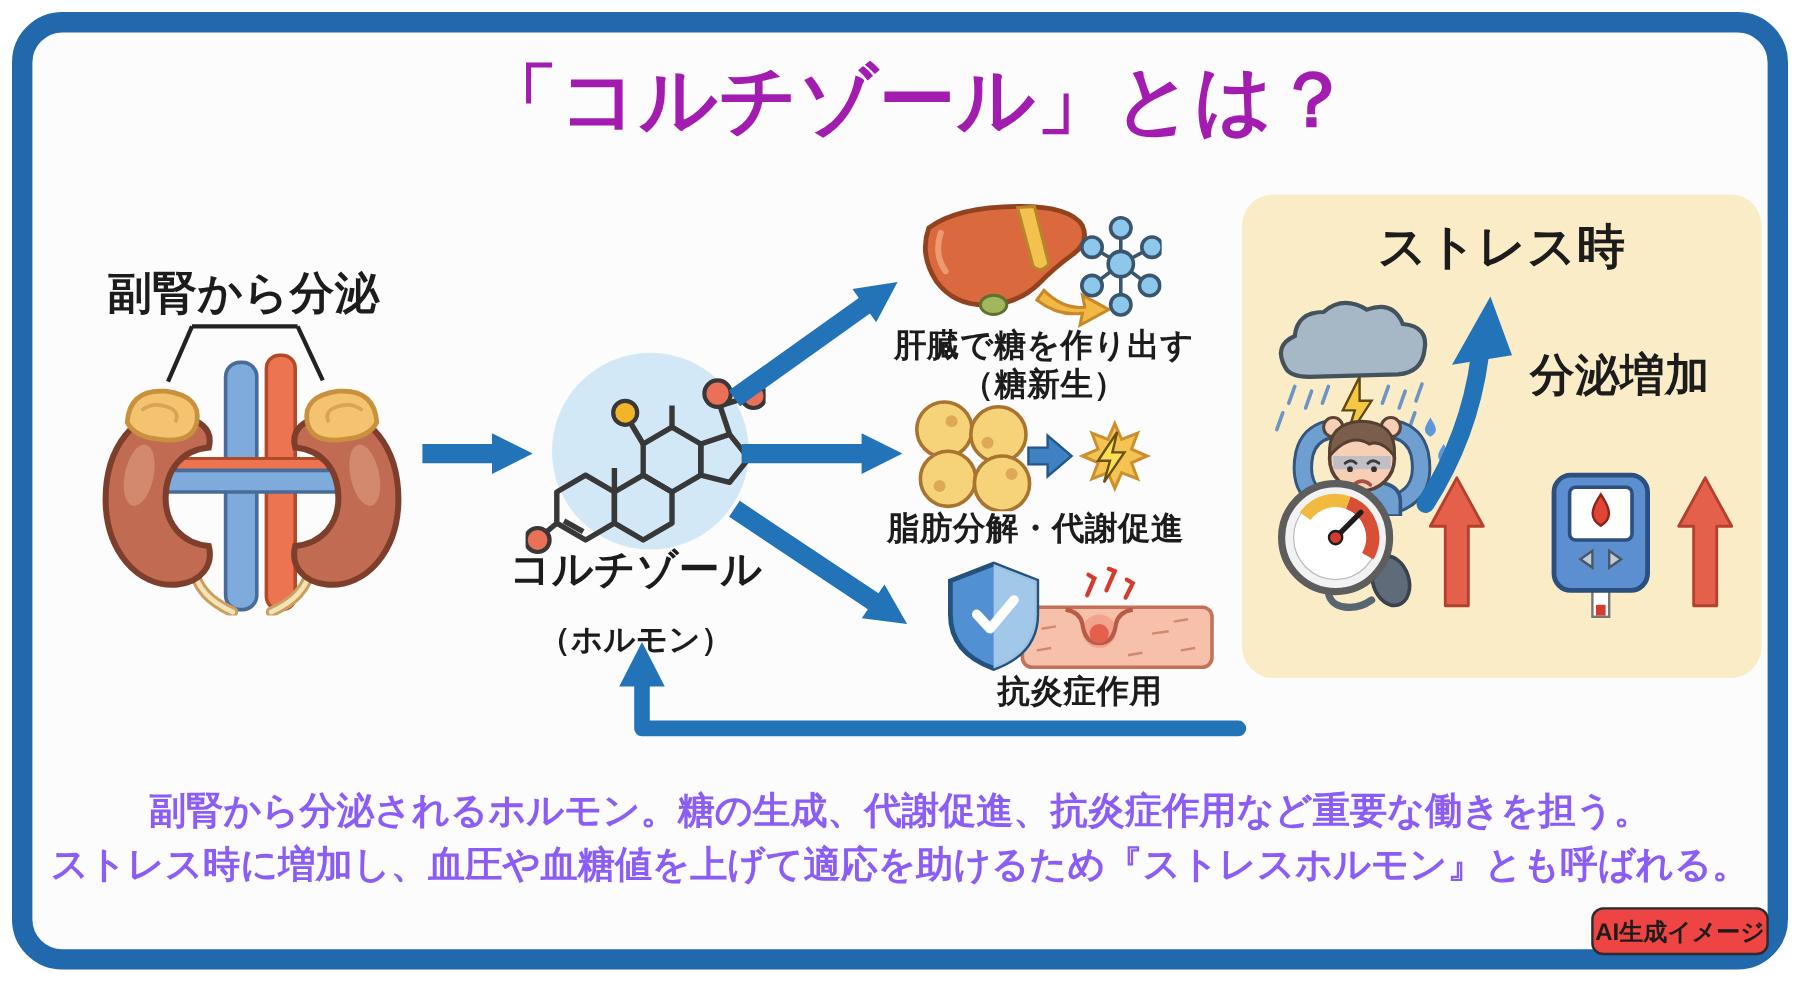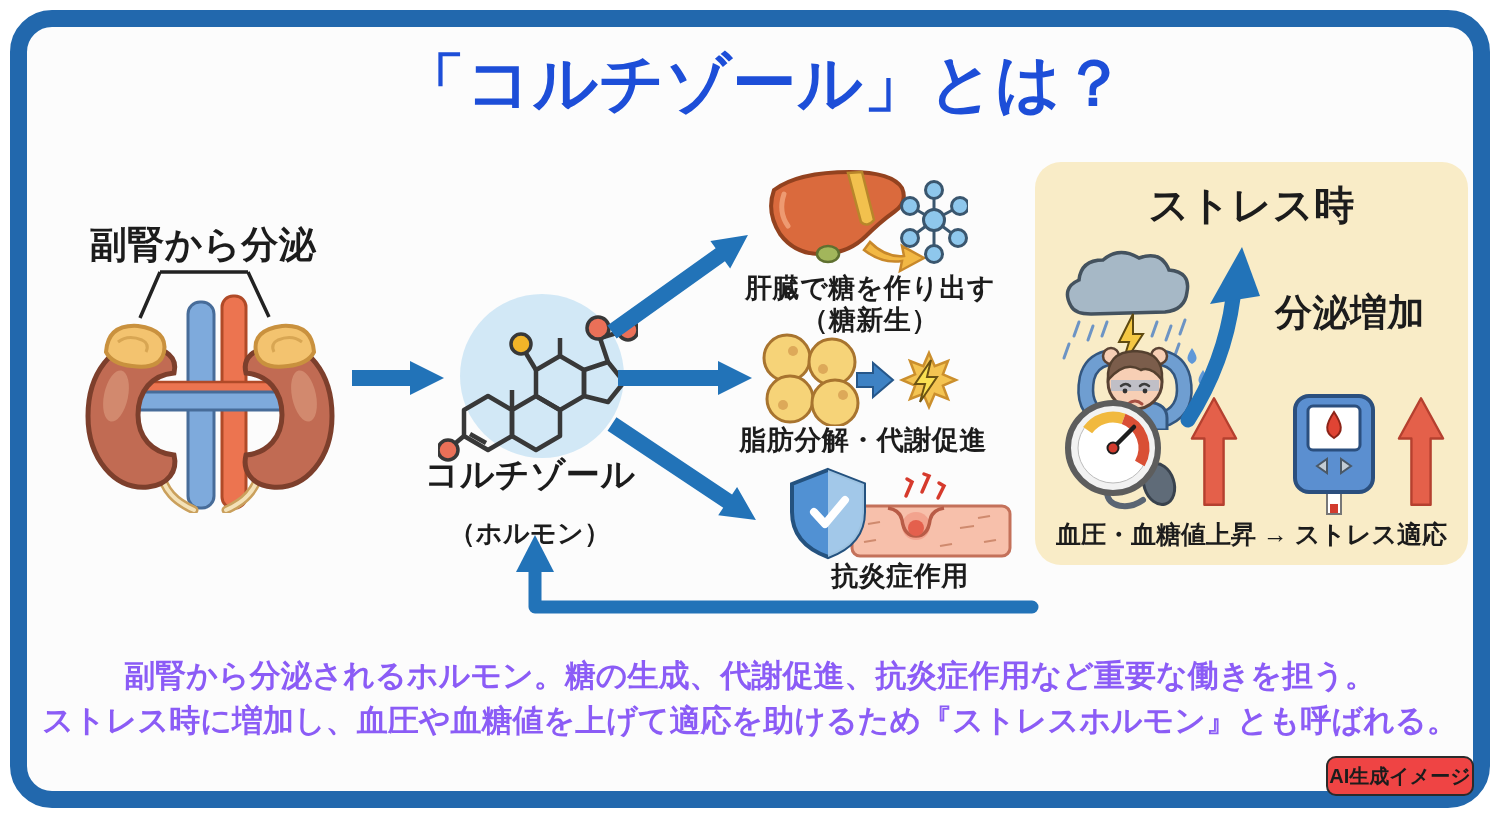--- a/index.html
+++ b/index.html
@@ -1,21 +1,21 @@
 <!DOCTYPE html>
 <html><head>
 <meta charset="utf-8">
 <style>
   html,body{margin:0;padding:0;background:#ffffff;}
   .canvas{position:relative;width:1500px;height:818px;background:#ffffff;overflow:hidden;
           font-family:"Liberation Sans","DejaVu Sans",sans-serif;}
   .frame{position:absolute;inset:10px;border:17px solid #2268ad;border-radius:42px;background:#fcfcfc;}
   .abs{position:absolute;}
   .jp{font-weight:900;color:#1c1c1c;letter-spacing:0.5px;}
-  .title{left:0;right:0;top:40px;text-align:center;font-size:64px;font-weight:900;color:#1d4ed8;letter-spacing:1px;padding-left:28px;}
+  .title{left:0;right:0;top:40px;text-align:center;font-size:64px;font-weight:900;color:#a21caf;letter-spacing:1px;padding-left:28px;}
   .source-label{left:88px;top:220px;width:230px;font-size:37px;text-align:center;}
   .hormone-label{left:408px;top:452px;width:244px;text-align:center;}
   .hormone-label .name{font-size:34px;font-weight:900;}
   .hormone-label .sub{font-size:26px;font-weight:700;margin-top:18px;}
   .effect-text{text-align:center;font-size:27px;line-height:32px;}
   .panel{left:1035px;top:162px;width:433px;height:403px;background:#f9ecc7;border-radius:26px;}
   .panel-title{left:0;right:0;top:16px;text-align:center;font-size:40px;}
   .increase-label{left:240px;top:126px;width:190px;font-size:37px;text-align:left;}
   .panel-caption{left:0;right:0;top:356px;text-align:center;font-size:25px;letter-spacing:0;}
   .alias{left:1040px;top:586px;width:440px;font-size:36px;text-align:left;}
@@ -215,21 +215,20 @@
       <rect x="21" y="14" width="52" height="44" rx="5" fill="#ffffff" stroke="#2b4f7e" stroke-width="3"></rect>
       <path d="M47,20 C55,32 57,40 47,46 C37,40 39,32 47,20 Z" fill="#e04434" stroke="#8c2418" stroke-width="2"></path>
       <polygon points="30,74 40,67 40,81" fill="#c3ccd4" stroke="#4a5866" stroke-width="2"></polygon>
       <polygon points="64,74 54,67 54,81" fill="#c3ccd4" stroke="#4a5866" stroke-width="2"></polygon>
     </svg>
 
     <svg class="abs" style="left:362px;top:232px;" width="48" height="115" viewBox="0 0 50 115">
       <polygon points="25,2 48,44 35,44 35,113 15,113 15,44 2,44" fill="#e4604a" stroke="#b5402f" stroke-width="2.5" stroke-linejoin="round"></polygon>
     </svg>
 
-    <div class="abs jp panel-caption">血圧・血糖値上昇 → ストレス適応</div>
   </div>
 
 
   <div class="abs desc" style="top:655px;">副腎から分泌されるホルモン。糖の生成、代謝促進、抗炎症作用など重要な働きを担う。</div>
   <div class="abs desc" style="top:700px;">ストレス時に増加し、血圧や血糖値を上げて適応を助けるため『ストレスホルモン』とも呼ばれる。</div>
 
   <div class="abs badge">AI生成イメージ</div>
 
   <svg class="abs overlay" style="left:0;top:0;" width="1500" height="818" viewBox="0 0 1500 818">
     <path d="M160,272 L248,272 M160,272 L140,318 M248,272 L269,317" stroke="#222222" stroke-width="3.5" fill="none"></path>

